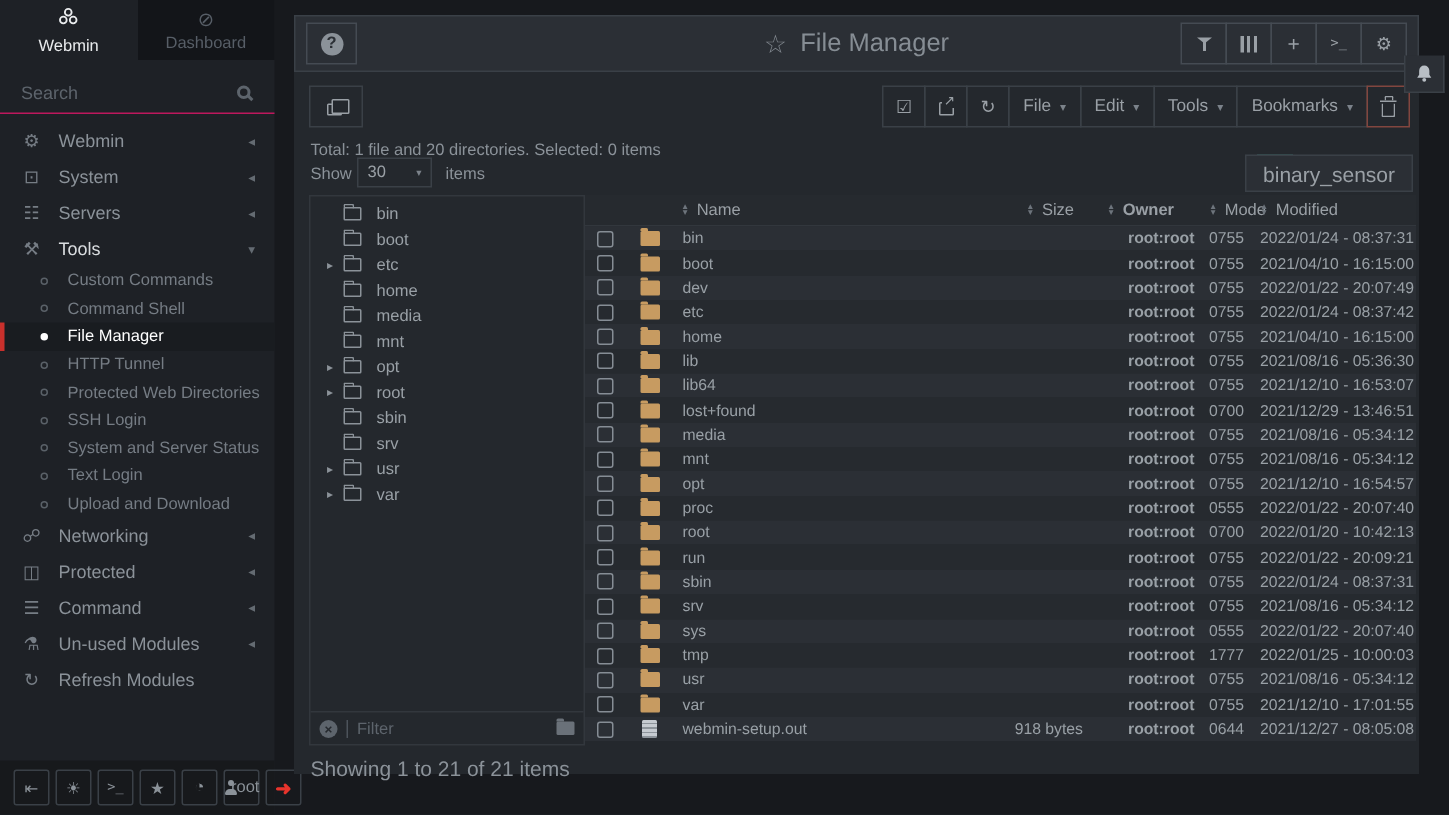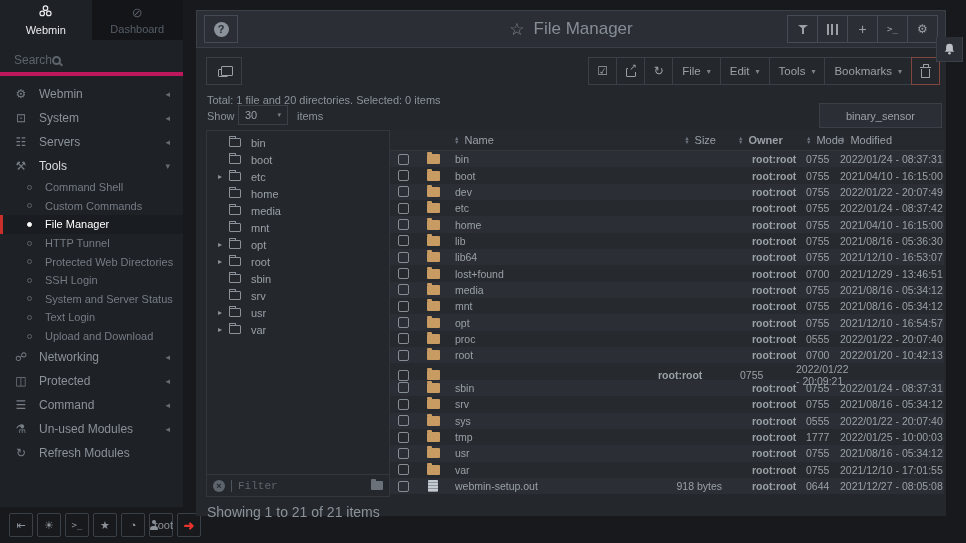--- a/index.html
+++ b/index.html
@@ -7,21 +7,21 @@
   body { font-family:"Liberation Sans", sans-serif; background:#17191d; overflow:hidden; }
   .screen { position:relative; width:966px; height:543px; background:#17191d; color:#9aa0a6; }
 
   
   .sidebar { position:absolute; left:0; top:0; width:183px; height:543px; background:#1e2126; }
   .tabs { display:flex; height:40px; }
   .tab { flex:1; display:flex; flex-direction:column; align-items:center; justify-content:center; gap:3px; font-size:11px; cursor:default; }
   .tab-webmin { background:#1e2126; color:#e9ebed; }
   .tab-dashboard { background:#131519; color:#575e67; }
   .tab-dashboard .tab-ic { font-size:13px; color:#575e67; }
-  .search-row { margin-top:8px; height:28px; display:flex; align-items:center; padding:0 14px; border-bottom:4px solid #be185d; }
+  .search-row { margin-top:8px; height:28px; display:flex; align-items:center; justify-content:space-between; padding:0 14px; border-bottom:1px solid #be185d; }
   .search-text { font-size:12px; color:#5d646c; }
   .mag { width:9px; height:9px; border:2px solid #5d646c; border-radius:50%; position:relative; margin-right:2px; }
   .mag::after { content:""; position:absolute; width:5px; height:2px; background:#5d646c; transform:rotate(45deg); right:-4px; bottom:-2px; }
 
   .menu { padding-top:6px; }
   .cat { height:24px; display:flex; align-items:center; padding:0 13px; gap:10px; font-size:12px; color:#8b9299; }
   .cat-ic { width:16px; text-align:center; font-size:12px; color:#767d85; }
   .cat-caret { margin-left:auto; font-size:9px; color:#646b72; }
   .cat.active { color:#d9dcdf; }
   .sub { height:18.6px; display:flex; align-items:center; padding-left:27px; gap:13px; font-size:11px; color:#757c84; position:relative; }
@@ -75,34 +75,34 @@
   .trash-ic::before { content:""; position:absolute; top:-2px; left:-2px; width:11px; height:1px; background:#9aa0a6; }
   .trash-ic::after { content:""; position:absolute; top:-5px; left:1px; width:4px; height:2px; border:1px solid #9aa0a6; border-bottom:none; border-radius:1px 1px 0 0; }
 
   .total-line { position:absolute; left:11px; top:46px; font-size:11px; color:#8b9299; }
   .show-label { position:absolute; left:11px; top:62px; font-size:11px; color:#8b9299; }
   .show-select { position:absolute; left:42px; top:57px; width:50px; height:20px; border:1px solid #3a4047; display:flex; align-items:center; justify-content:space-between; padding:0 6px; font-size:11px; color:#9aa0a6; }
   .show-select .dd-caret { font-size:7px; color:#7b828a; }
   .items-label { position:absolute; left:101px; top:62px; font-size:11px; color:#8b9299; }
 
   .root-btn { position:absolute; right:84px; top:55px; width:24px; height:25px; background:#2b2f35; border:1px solid #3a4047; border-top:2px solid #49baae; display:flex; align-items:center; justify-content:center; font-size:11px; color:#9aa0a6; }
-  .path-btn { position:absolute; right:4px; top:55px; height:25px; background:#2b2f35; border:1px solid #3a4047; display:flex; align-items:center; padding:0 26px; font-size:11px; color:#9aa0a6; }
+  .path-btn { position:absolute; right:4px; top:55px; height:25px; background:#2b2f35; border:1px solid #3a4047; display:flex; align-items:center; padding:0 11px; font-size:14px; color:#9aa0a6; }
 
   
   .tree { position:absolute; left:10px; top:82px; width:184px; height:367px; border:1px solid #32373d; display:flex; flex-direction:column; }
   .tree-list { flex:1; padding-top:3px; overflow:hidden; }
   .titem { height:17px; display:flex; align-items:center; padding-left:7px; font-size:11px; color:#99a0a6; }
   .tcaret { width:12px; text-align:center; font-size:8px; color:#8b9299; flex:0 0 auto; }
   .folder-o { width:12px; height:9px; border:1px solid #8b9299; border-radius:1px; position:relative; margin-left:3px; flex:0 0 auto; }
   .folder-o::before { content:""; position:absolute; top:-3px; left:-1px; width:5px; height:2px; border:1px solid #8b9299; border-bottom:none; border-radius:1px 1px 0 0; }
   .tlabel { margin-left:10px; }
   .tree-filter { height:22px; border-top:1px solid #32373d; display:flex; align-items:center; padding:0 6px; gap:6px; }
   .clear-ic { width:12px; height:12px; border-radius:50%; background:#5d646c; color:#24282d; font-size:9px; font-weight:bold; display:flex; align-items:center; justify-content:center; flex:0 0 auto; }
   .cursor-bar { width:1px; height:12px; background:#4c535b; }
-  .filter-ph { flex:1; font-size:11px; color:#5d646c;font-family:Liberation Mono, monospace; }
+  .filter-ph { flex:1; font-size:11px; color:#5d646c; }
   .folder-grey { width:12px; height:9px; background:#6a7179; border-radius:1px; position:relative; flex:0 0 auto; }
   .folder-grey::before { content:""; position:absolute; top:-2px; left:0; width:5px; height:2px; background:#6a7179; border-radius:1px 1px 0 0; }
 
   
   .ftable { position:absolute; left:194px; top:82px; width:554px; }
   .trow { display:grid; grid-template-columns:26px 34px 186px 94px 66px 44px 1fr; align-items:center; height:16.35px; font-size:10.5px; color:#99a0a6; }
   .trow:nth-child(even) { background:#2b2f35; }
   .trow:nth-child(odd) { background:#262a2f; }
   .thead { height:21px; background:#2b2f35; border-bottom:1px solid #32373d; font-size:11px; color:#9aa0a6; }
   .cell { display:flex; align-items:center; }
@@ -166,25 +166,25 @@
           <span>Servers</span>
           <span class="cat-caret">◂</span>
         </div>
         <div class="cat active">
           <span class="cat-ic">⚒</span>
           <span>Tools</span>
           <span class="cat-caret">▾</span>
         </div>
         <div class="sub">
           <span class="bullet"></span>
+          <span>Custom Commands</span>
+        </div>
+        <div class="sub">
+          <span class="bullet"></span>
           <span>Command Shell</span>
-        </div>
-        <div class="sub">
-          <span class="bullet"></span>
-          <span>Custom Commands</span>
         </div>
         <div class="sub active">
           <span class="bullet"></span>
           <span>File Manager</span>
         </div>
         <div class="sub">
           <span class="bullet"></span>
           <span>HTTP Tunnel</span>
         </div>
         <div class="sub">
@@ -613,20 +613,21 @@
           <span class="cell c-mode">0700</span>
           <span class="cell c-mod">2022/01/20 - 10:42:13</span>
         </div>
         <div class="trow">
           <span class="cell">
             <span class="cb"></span>
           </span>
           <span class="cell">
             <span class="folder-f"></span>
           </span>
+          <span class="cell c-name">run</span>
           <span class="cell c-size"></span>
           <span class="cell c-owner">root:root</span>
           <span class="cell c-mode">0755</span>
           <span class="cell c-mod">2022/01/22 - 20:09:21</span>
         </div>
         <div class="trow">
           <span class="cell">
             <span class="cb"></span>
           </span>
           <span class="cell">

